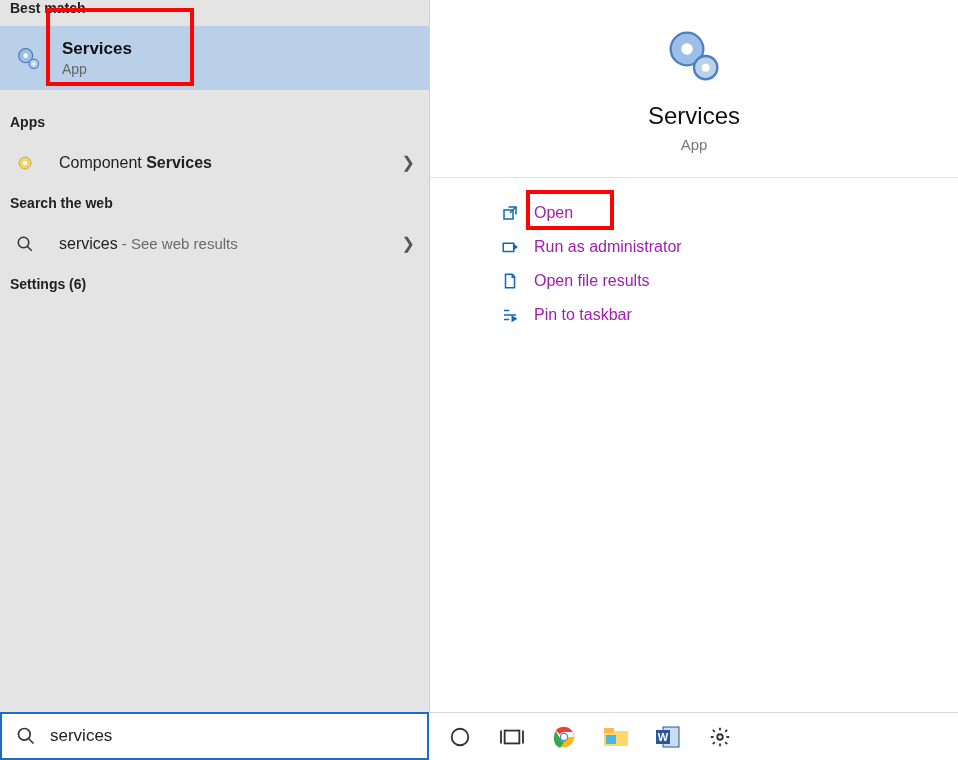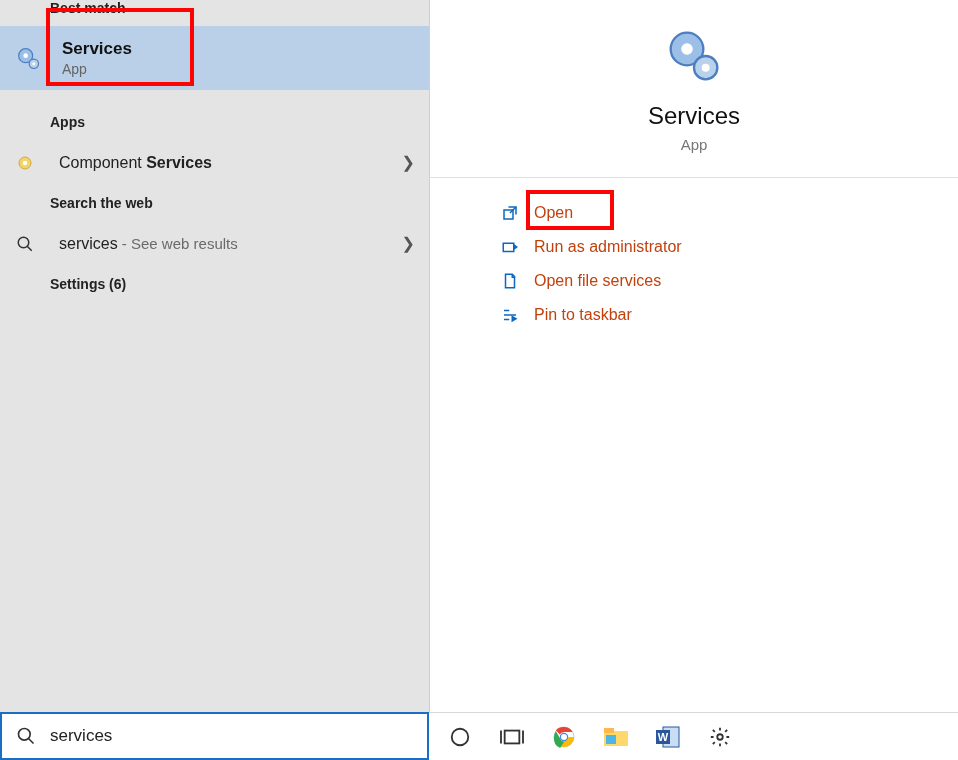--- a/index.html
+++ b/index.html
@@ -1,21 +1,21 @@
 <!DOCTYPE html>
 <html><head>
 <meta charset="utf-8">
 <style>
   * { box-sizing: border-box; margin: 0; padding: 0; font-family: "Segoe UI", Arial, sans-serif; }
   body { width: 958px; height: 760px; overflow: hidden; background: #fff; }
   .container { display: flex; width: 100%; height: 100%; }
   
   
   .left-pane { width: 429px; height: 100%; background: #e4e4e4; display: flex; flex-direction: column; position: relative; }
-  .section-header { font-size: 14px; font-weight: 600; color: #222; padding: 0 10px 10px 10px; margin-left: 40px; }
+  .section-header { font-size: 14px; font-weight: 600; color: #222; padding: 0 10px 10px 10px; }
   .section-header.first { padding-top: 0; }
   
   .best-match-item { background: #b9d0e8; display: flex; align-items: center; padding: 10px 10px 10px 14px; height: 64px; }
   .best-match-item .gear-ico { width: 28px; height: 28px; margin-right: 20px; display:flex; align-items:center; justify-content:center;}
   .best-match-item .title { font-size: 17px; font-weight: 700; color: #111; }
   .best-match-item .sub { font-size: 14px; color: #656565; margin-top: 2px; }
   .highlight-red { border: 4px solid #ff0202; }
   .bm-box { position: absolute; left: 46px; top: 8px; width: 148px; height: 78px; pointer-events:none;}
   
   .list-item { display: flex; align-items: center; padding: 13px 14px; cursor: default; gap: 9px; }
@@ -33,21 +33,21 @@
   @keyframes blink { 50% { opacity: 0; } }
   
   
   .right-pane { flex: 1; height: 100%; background: #fff; display: flex; flex-direction: column; border-left: 1px solid #cfcfcf; }
   .hero { display: flex; flex-direction: column; align-items: center; padding: 28px 0 24px 0; border-bottom: 1px solid #e0e0e0; }
   .hero .big-ico { width: 56px; height: 56px; margin-bottom: 18px; display:flex; align-items:center; justify-content:center;}
   .hero .title { font-size: 24px; color: #111; }
   .hero .sub { font-size: 15px; color: #777; margin-top: 6px; }
   
   .actions { padding: 18px 0 0 0; }
-  .action { display: flex; align-items: center; padding-top:8px;padding-bottom:8px; padding-left: 68px; cursor: default; font-size: 16px; color: #c2410c; position: relative; }
+  .action { display: flex; align-items: center; padding-top:8px;padding-bottom:8px; padding-left: 68px; cursor: default; font-size: 16px; color: #a21caf; position: relative; }
   .action .a-ico { position:absolute; left: 68px; width: 24px; color:#0b68c1; display:flex; justify-content:center; }
   .action .a-lbl { margin-left: 36px; }
   .open-box { position:absolute; border:4px solid #ff0202; left:96px; top:-6px; width:88px; height:40px; pointer-events:none;}
   
   
   .taskbar { position: absolute; bottom: 0; left: 429px; right: 0; height: 48px; background: #fff; border-top: 1px solid #d8d8d8; display: flex; align-items: center; padding-left: 10px; gap:10px;}
   .tb-btn { width: 42px; height: 40px; display:flex; align-items:center; justify-content:center; color:#333; }
   
   
   svg { display:block; }
@@ -152,21 +152,21 @@
         </span>
         <span class="a-lbl">Run as administrator</span>
       </div>
       <div class="action">
         <span class="a-ico">
           <svg width="18" height="18" viewBox="0 0 24 24" fill="none" stroke="#0b68c1" stroke-width="2">
               <path d="M6 3h9l3 3v15H6z"></path>
               <path d="M15 3v4h4"></path>
             </svg>
         </span>
-        <span class="a-lbl">Open file services</span>
+        <span class="a-lbl">Open file results</span>
       </div>
       <div class="action">
         <span class="a-ico">
           <svg width="18" height="18" viewBox="0 0 24 24" fill="none" stroke="#0b68c1" stroke-width="2">
               <path d="M4 6h7M4 12h16M4 18h7"></path>
               <path d="M15 14v6l5-3z" fill="#0b68c1"></path>
             </svg>
         </span>
         <span class="a-lbl">Pin to taskbar</span>
       </div>

